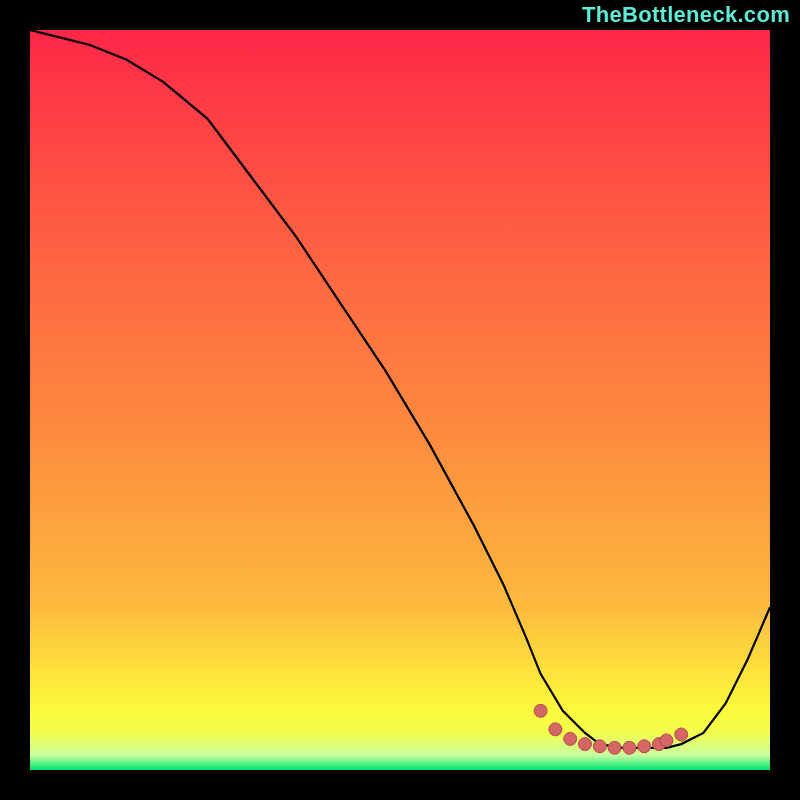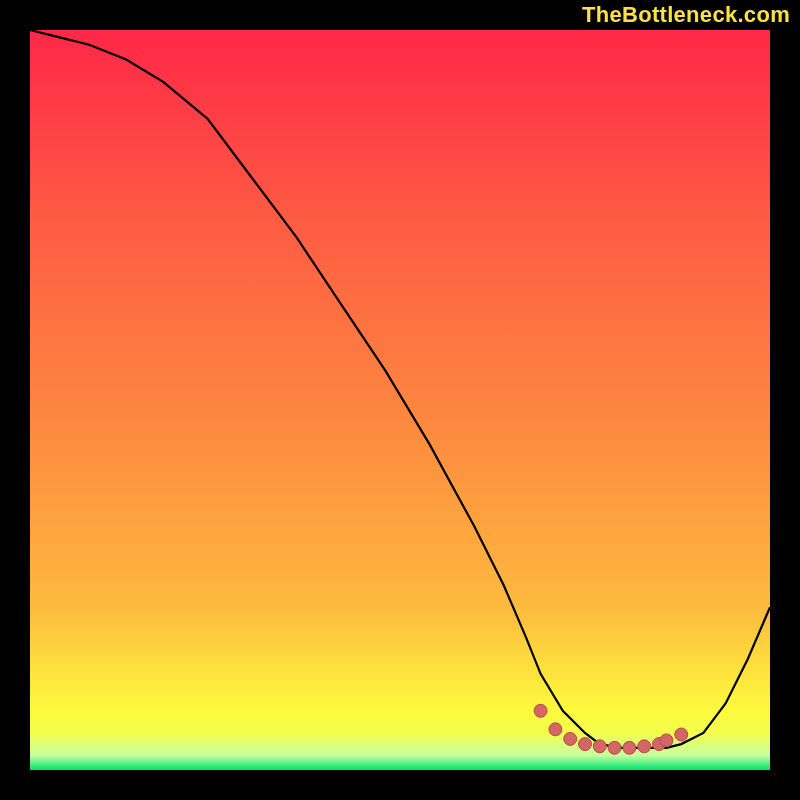--- a/index.html
+++ b/index.html
@@ -18,21 +18,21 @@
   svg {
     display: block;
   }
   .watermark {
     position: absolute;
     top: 2px;
     right: 10px;
     font-family: Arial, Helvetica, sans-serif;
     font-size: 22px;
     font-weight: bold;
-    color: #fde047;
+    color: #5eead4;
     letter-spacing: 0.3px;
   }
 </style>
 </head>
 <body>
 
 <div class="plot-wrap">
   <svg id="chart-svg" width="800" height="800" viewBox="0 0 800 800">
     <defs>
       <linearGradient id="bg-grad" x1="0" y1="0" x2="0" y2="1">

